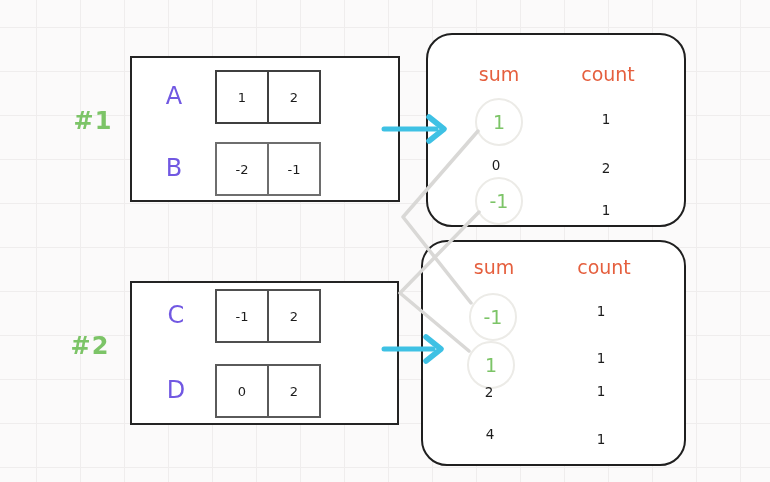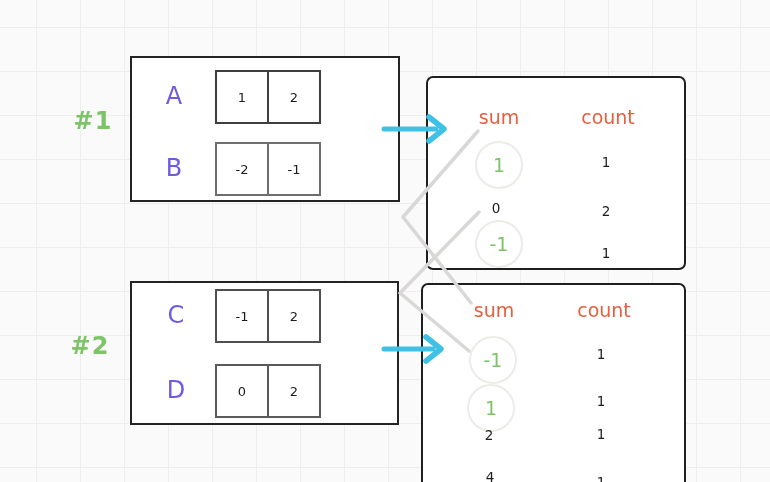--- a/index.html
+++ b/index.html
@@ -23,21 +23,21 @@
   .arr-label{font-size:24px;color:#7158e2;}
   .cells{position:absolute;display:flex;}
   .cell{width:50px;height:50px;background:#ffffff;display:flex;align-items:center;justify-content:center;
         font-size:13px;color:#1c1c1c;}
   .cell + .cell{margin-left:-2px;}
   .border-a .cell{border:2px solid #3f3f3f;}
   .border-b .cell{border:2px solid #6e6e6e;}
   .border-c .cell{border:2px solid #4f4f4f;}
   .border-d .cell{border:2px solid #5a5a5a;}
   
-  .map{position:absolute;background:#ffffff;border:2px solid #1f1f1f;border-radius:7px;margin-top:43px;}
+  .map{position:absolute;background:#ffffff;border:2px solid #1f1f1f;border-radius:26px;}
   .hdr{font-size:19px;color:#e55f3e;}
   .plainval{font-size:13.5px;color:#1c1c1c;}
   .countval{font-size:13.5px;color:#1c1c1c;}
   .sumcircle{width:44px;height:44px;border-radius:50%;background:#ffffff;border:2px solid #ecebe7;
              display:flex;align-items:center;justify-content:center;}
   .greennum{font-size:19px;color:#7cc467;}
   .overlay{position:absolute;left:0;top:0;pointer-events:none;}
 </style>
 </head>
 <body>

